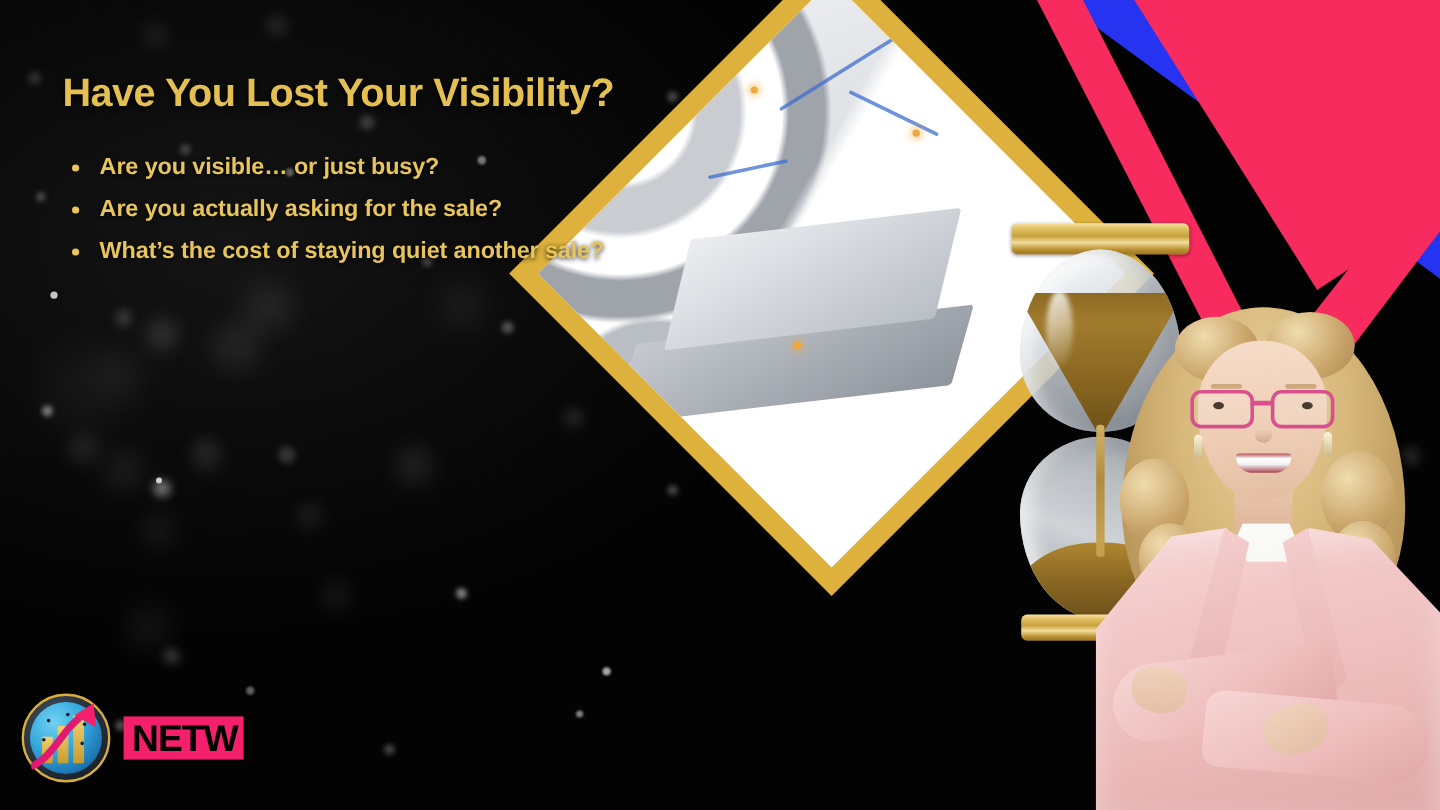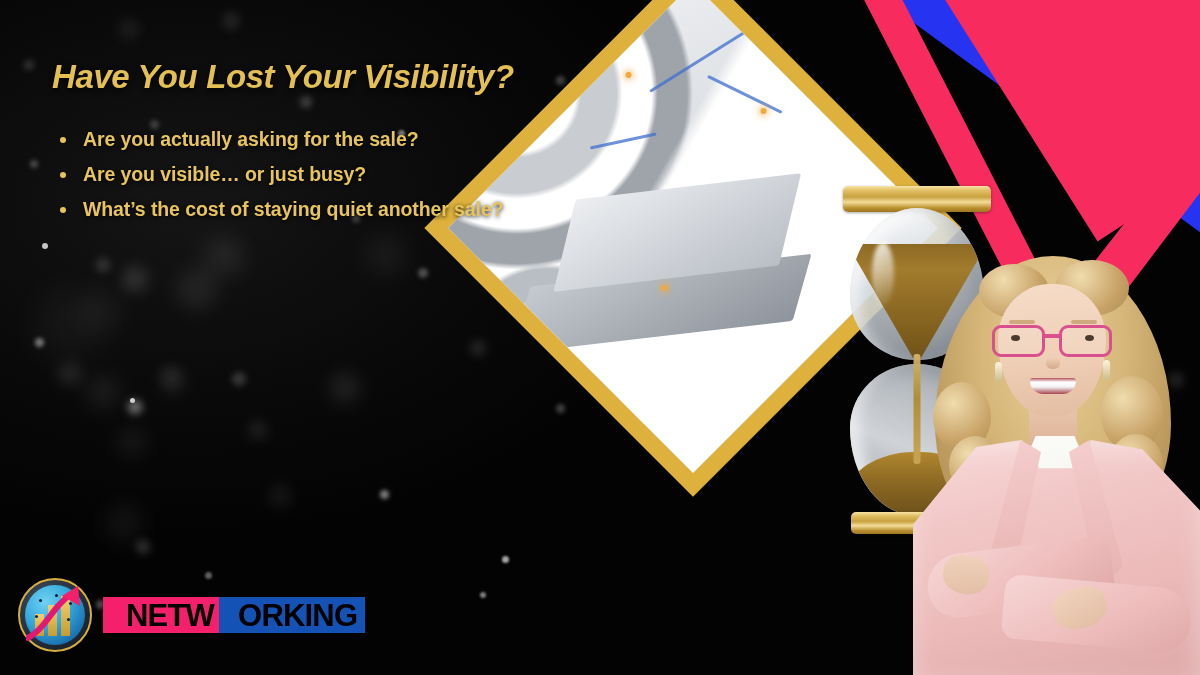--- a/index.html
+++ b/index.html
@@ -26,21 +26,20 @@
   .bokeh{position:absolute;border-radius:50%;background:#cfcfcf;pointer-events:none;}
 
   
   .copy{position:absolute;left:52px;top:58px;width:620px;z-index:30;}
   .headline{
     font-size:33px;font-weight:700;line-height:1.15;
     letter-spacing:-0.4px;
     color:#e4bf52;
     margin:0 0 32px 0;
     text-shadow:0 2px 6px rgba(0,0,0,.85);
-    font-style:italic;
   }
   ul.bullets{list-style:none;margin:0;padding:0;}
   ul.bullets li{
     position:relative;
     padding-left:31px;
     margin-bottom:12px;
     font-size:19.5px;font-weight:700;
     letter-spacing:-0.1px;
     color:#e8c45c;
     text-shadow:0 1px 4px rgba(0,0,0,.9);
@@ -220,21 +219,21 @@
     overflow:hidden;}
   .lm-bar{position:absolute;bottom:9px;border-radius:1px;
     background:linear-gradient(180deg,#f2d071,#c79c2f);}
   .lm-node{position:absolute;width:3px;height:3px;border-radius:50%;background:#0c2238;}
   .lm-arrow{position:absolute;left:8px;top:6px;width:64px;height:64px;}
   .logo-text{display:flex;flex-direction:column;gap:4px;}
   .logo-word{display:flex;align-items:stretch;height:36px;}
   .lw-a{background:#f5206b;display:flex;align-items:center;padding:0 5px 0 7px;}
   .lw-b{background:#1552b5;display:flex;align-items:center;padding:0 8px 0 3px;}
   .lw-a span,.lw-b span{
-    font-size:31px;font-weight:700;letter-spacing:-0.8px;color:#000;line-height:1;margin-left:16px;}
+    font-size:31px;font-weight:700;letter-spacing:-0.8px;color:#000;line-height:1;}
   .logo-sub{display:flex;align-items:center;gap:9px;padding-left:2px;}
   .ls-line{height:1.5px;background:#c9a349;flex:none;}
   .ls-line.a{width:88px;} .ls-line.b{width:88px;}
   .logo-sub .lbl{font-size:17px;font-weight:700;letter-spacing:2.6px;color:#e0bb56;line-height:1;}
 </style>
 </head>
 <body>
 
 <div id="slide">
 
@@ -356,22 +355,22 @@
     <div class="p-lapel r"></div>
     <div class="p-arm left"></div>
     <div class="p-arm right"></div>
     <div class="p-hand l"></div>
     <div class="p-hand r"></div>
   </div>
 
   <div class="copy">
     <h1 class="headline">Have You Lost Your Visibility?</h1>
     <ul class="bullets">
+      <li>Are you visible… or just busy?</li>
       <li>Are you actually asking for the sale?</li>
-      <li>Are you visible… or just busy?</li>
       <li>What’s the cost of staying quiet another sale?</li>
     </ul>
   </div>
 
   <div class="logo">
     <div class="logo-mark">
       <div class="lm-ring"></div>
       <div class="lm-globe">
         <div class="lm-bar" style="left:10px;width:9px;height:22px;"></div>
         <div class="lm-bar" style="left:23px;width:9px;height:31px;"></div>
@@ -386,20 +385,17 @@
       <svg class="lm-arrow" viewBox="0 0 64 64">
         <path d="M2 54 C14 48 22 34 32 22 L42 12" stroke="#e01a72" stroke-width="6" fill="none" stroke-linecap="round"></path>
         <path d="M52 2 L54 22 L36 12 Z" fill="#f5206b"></path>
       </svg>
     </div>
     <div class="logo-text">
       <div class="logo-word">
         <div class="lw-a">
           <span>NETW</span>
         </div>
-        <div class="lw-b">
-          <span>ORKING</span>
-        </div>
       </div>
     </div>
   </div>
 
 </div>
 
 </body></html>

